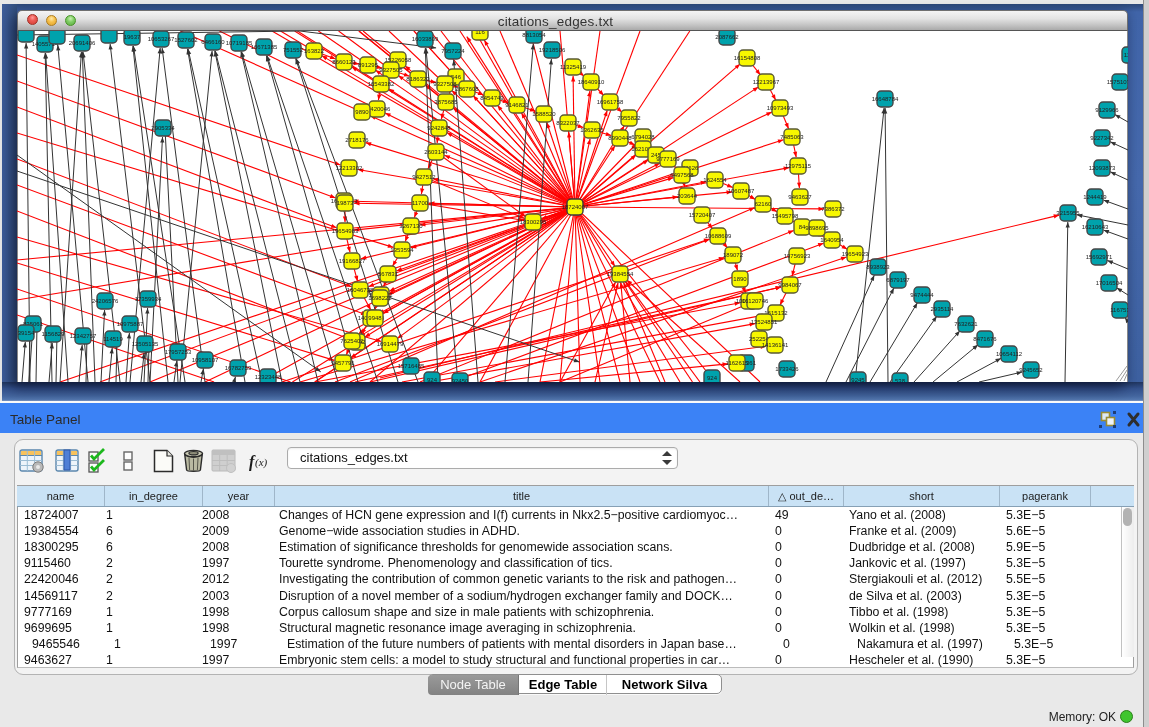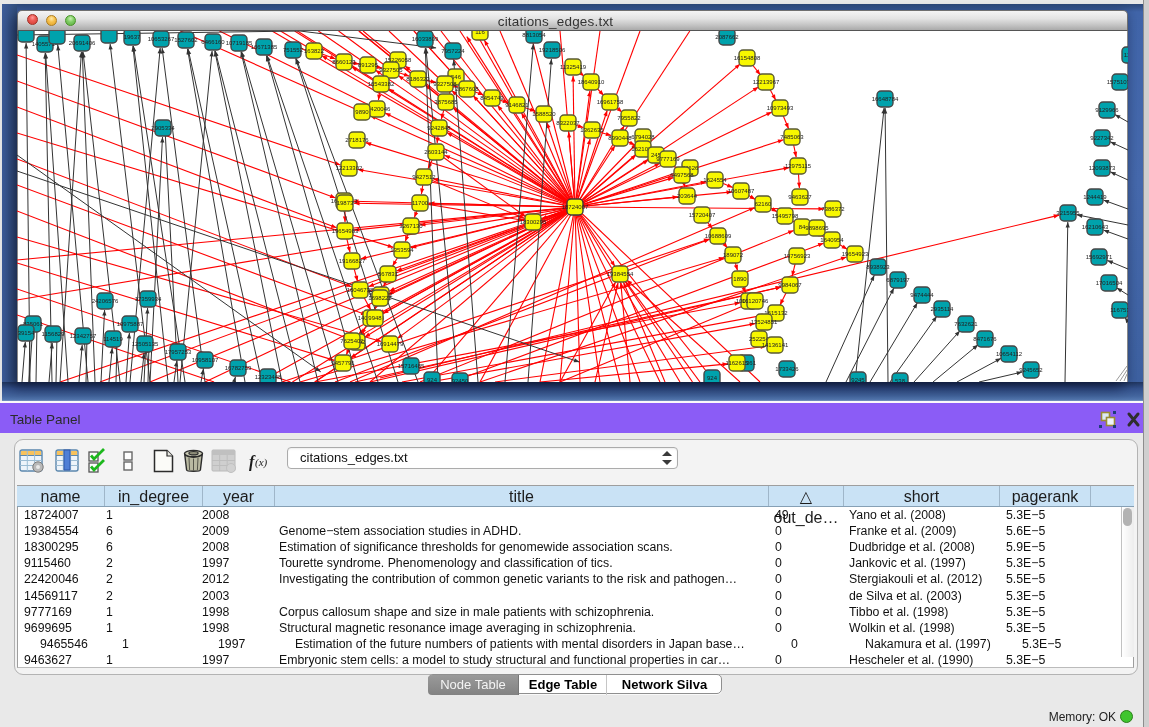--- a/index.html
+++ b/index.html
@@ -9,31 +9,31 @@
   box-shadow:-5px 7px 13px rgba(0,0,25,0.42), 0 0 10px rgba(0,0,30,0.2);}
 .titlebar{position:absolute;left:0;top:0;width:1111px;height:21px;border-radius:5px 5px 0 0;
   background:linear-gradient(180deg,#f4f4f4 0%,#e3e3e3 40%,#c6c6c6 72%,#aaaaaa 100%);
   border:1px solid #6f6f6f;border-bottom:1px solid #555;}
 .tl{position:absolute;top:15px;width:11px;height:11px;border-radius:50%;}
 .tl.r{left:27px;background:radial-gradient(circle at 50% 30%,#ff9a98 0%,#ec5a54 40%,#d33e35 100%);border:1px solid #a22f25;}
 .tl.y{left:46px;background:radial-gradient(circle at 50% 30%,#ffe9a8 0%,#f6bf48 45%,#dfa32f 100%);border:1px solid #ae7d1e;}
 .tl.g{left:65px;background:radial-gradient(circle at 50% 30%,#c8f0b0 0%,#7ecc64 45%,#5dab3f 100%);border:1px solid #479327;}
 .wtitle{position:absolute;top:14px;left:0;width:1111px;text-align:center;font-size:13.5px;color:#333;letter-spacing:0.2px;}
 .graph{position:absolute;left:17px;top:31px;width:1111px;height:351px;background:#ffffff;border-left:1px solid #888;border-right:1px solid #888;}
-.tpheader{position:absolute;left:0;top:401px;width:1149px;height:32px;background:#8b5cf6;border-top:2px solid #fafafa;}
+.tpheader{position:absolute;left:0;top:401px;width:1149px;height:32px;background:#3b82f6;border-top:2px solid #fafafa;}
 .tpheader .t{position:absolute;left:10px;top:9px;font-size:13.5px;color:#2b2b2b;}
 .tparea{position:absolute;left:0;top:433px;width:1149px;height:294px;background:#e9e9e9;}
 .panel{position:absolute;left:14px;top:439px;width:1124px;height:236px;background:#f3f3f3;
   border:1px solid #b3b3b3;border-radius:9px;}
 .combo{position:absolute;left:287px;top:447px;width:391px;height:22px;background:#fff;
   border:1px solid #ababab;border-radius:4px;font-size:13px;color:#111;line-height:20px;padding-left:12px;
   box-shadow:inset 0 1px 2px rgba(0,0,0,0.08);}
 .table{position:absolute;left:17px;top:485px;width:1117px;height:183px;background:#fff;border:1px solid #9e9e9e;border-bottom:1px solid #bbb;}
 .thead{position:absolute;left:17px;top:486px;height:21px;background:#c9e2f5;border-bottom:1px solid #86a0b5;}
-.th{position:absolute;top:0;height:20px;border-right:1px solid #9fb6c9;font-size:16px;color:#1c1c1c;text-align:center;line-height:21px;}
+.th{position:absolute;top:0;height:20px;border-right:1px solid #9fb6c9;font-size:11px;color:#1c1c1c;text-align:center;line-height:21px;}
 .row{position:absolute;font-size:12.3px;color:#111;height:16px;line-height:16px;white-space:nowrap;}
 .cell{position:absolute;top:0;overflow:hidden;}
 .tabs{position:absolute;left:428px;top:674px;width:294px;height:20px;border:1px solid #8f8f8f;border-radius:5px;background:#fff;overflow:hidden;
   box-shadow:0 1px 0 rgba(255,255,255,0.7);}
 .tab{position:absolute;top:675px;height:20px;font-size:13px;line-height:19px;text-align:center;color:#000000;}
 .memory{position:absolute;left:1030px;top:710px;width:86px;text-align:right;font-size:12px;color:#222;}
 .memdot{position:absolute;left:1120px;top:710px;width:13px;height:13px;border-radius:50%;background:#3fc52e;border:1.5px solid #2b7e1a;}
 .rightedge{position:absolute;left:1143px;top:0;width:6px;height:727px;background:#cfcfcf;border-left:1px solid #8d8d8d;}
 .sb{position:absolute;left:1121px;top:507px;width:13px;height:150px;background:linear-gradient(90deg,#ffffff,#ededed);border-left:1px solid #c2c2c2;}
 .sbthumb{position:absolute;left:1123px;top:508px;width:9px;height:18px;border-radius:5px;background:#b3b3b3;}
@@ -936,29 +936,30 @@
 <div class="th" style="left:186px;width:72px;">year</div>
 <div class="th" style="left:258px;width:494px;">title</div>
 <div class="th" style="left:752px;width:75px;">△ out_de…</div>
 <div class="th" style="left:827px;width:156px;">short</div>
 <div class="th" style="left:983px;width:91px;">pagerank</div>
 </div>
 <div class="row" style="left:0;top:507px;width:1149px;">
 <span class="cell" style="left:24px;width:80px;">18724007</span>
 <span class="cell" style="left:106px;width:90px;">1</span>
 <span class="cell" style="left:202px;width:70px;">2008</span>
+<span class="cell" style="left:279px;width:488px;">Changes of HCN gene expression and I(f) currents in Nkx2.5−positive cardiomyoc…</span>
 <span class="cell" style="left:775px;width:68px;">49</span>
 <span class="cell" style="left:849px;width:150px;">Yano et al. (2008)</span>
 <span class="cell" style="left:1006px;width:90px;">5.3E−5</span>
 </div>
 <div class="row" style="left:0;top:523px;width:1149px;">
 <span class="cell" style="left:24px;width:80px;">19384554</span>
 <span class="cell" style="left:106px;width:90px;">6</span>
 <span class="cell" style="left:202px;width:70px;">2009</span>
-<span class="cell" style="left:279px;width:488px;">Genome−stem association studies in ADHD.</span>
+<span class="cell" style="left:279px;width:488px;">Genome−wide association studies in ADHD.</span>
 <span class="cell" style="left:775px;width:68px;">0</span>
 <span class="cell" style="left:849px;width:150px;">Franke et al. (2009)</span>
 <span class="cell" style="left:1006px;width:90px;">5.6E−5</span>
 </div>
 <div class="row" style="left:0;top:539px;width:1149px;">
 <span class="cell" style="left:24px;width:80px;">18300295</span>
 <span class="cell" style="left:106px;width:90px;">6</span>
 <span class="cell" style="left:202px;width:70px;">2008</span>
 <span class="cell" style="left:279px;width:488px;">Estimation of significance thresholds for genomewide association scans.</span>
 <span class="cell" style="left:775px;width:68px;">0</span>
@@ -980,20 +981,21 @@
 <span class="cell" style="left:202px;width:70px;">2012</span>
 <span class="cell" style="left:279px;width:488px;">Investigating the contribution of common genetic variants to the risk and pathogen…</span>
 <span class="cell" style="left:775px;width:68px;">0</span>
 <span class="cell" style="left:849px;width:150px;">Stergiakouli et al. (2012)</span>
 <span class="cell" style="left:1006px;width:90px;">5.5E−5</span>
 </div>
 <div class="row" style="left:0;top:588px;width:1149px;">
 <span class="cell" style="left:24px;width:80px;">14569117</span>
 <span class="cell" style="left:106px;width:90px;">2</span>
 <span class="cell" style="left:202px;width:70px;">2003</span>
+<span class="cell" style="left:279px;width:488px;">Disruption of a novel member of a sodium/hydrogen exchanger family and DOCK…</span>
 <span class="cell" style="left:775px;width:68px;">0</span>
 <span class="cell" style="left:849px;width:150px;">de Silva et al. (2003)</span>
 <span class="cell" style="left:1006px;width:90px;">5.3E−5</span>
 </div>
 <div class="row" style="left:0;top:604px;width:1149px;">
 <span class="cell" style="left:24px;width:80px;">9777169</span>
 <span class="cell" style="left:106px;width:90px;">1</span>
 <span class="cell" style="left:202px;width:70px;">1998</span>
 <span class="cell" style="left:279px;width:488px;">Corpus callosum shape and size in male patients with schizophrenia.</span>
 <span class="cell" style="left:775px;width:68px;">0</span>
@@ -1002,21 +1004,21 @@
 </div>
 <div class="row" style="left:0;top:620px;width:1149px;">
 <span class="cell" style="left:24px;width:80px;">9699695</span>
 <span class="cell" style="left:106px;width:90px;">1</span>
 <span class="cell" style="left:202px;width:70px;">1998</span>
 <span class="cell" style="left:279px;width:488px;">Structural magnetic resonance image averaging in schizophrenia.</span>
 <span class="cell" style="left:775px;width:68px;">0</span>
 <span class="cell" style="left:849px;width:150px;">Wolkin et al. (1998)</span>
 <span class="cell" style="left:1006px;width:90px;">5.3E−5</span>
 </div>
-<div class="row" style="left:16px;top:636px;width:998px;">
+<div class="row" style="left:8px;top:636px;width:998px;">
 <span class="cell" style="left:24px;width:80px;">9465546</span>
 <span class="cell" style="left:106px;width:90px;">1</span>
 <span class="cell" style="left:202px;width:70px;">1997</span>
 <span class="cell" style="left:279px;width:488px;">Estimation of the future numbers of patients with mental disorders in Japan base…</span>
 <span class="cell" style="left:775px;width:68px;">0</span>
 <span class="cell" style="left:849px;width:150px;">Nakamura et al. (1997)</span>
 <span class="cell" style="left:1006px;width:90px;">5.3E−5</span>
 </div>
 <div class="row" style="left:0;top:652px;width:1149px;">
 <span class="cell" style="left:24px;width:80px;">9463627</span>

